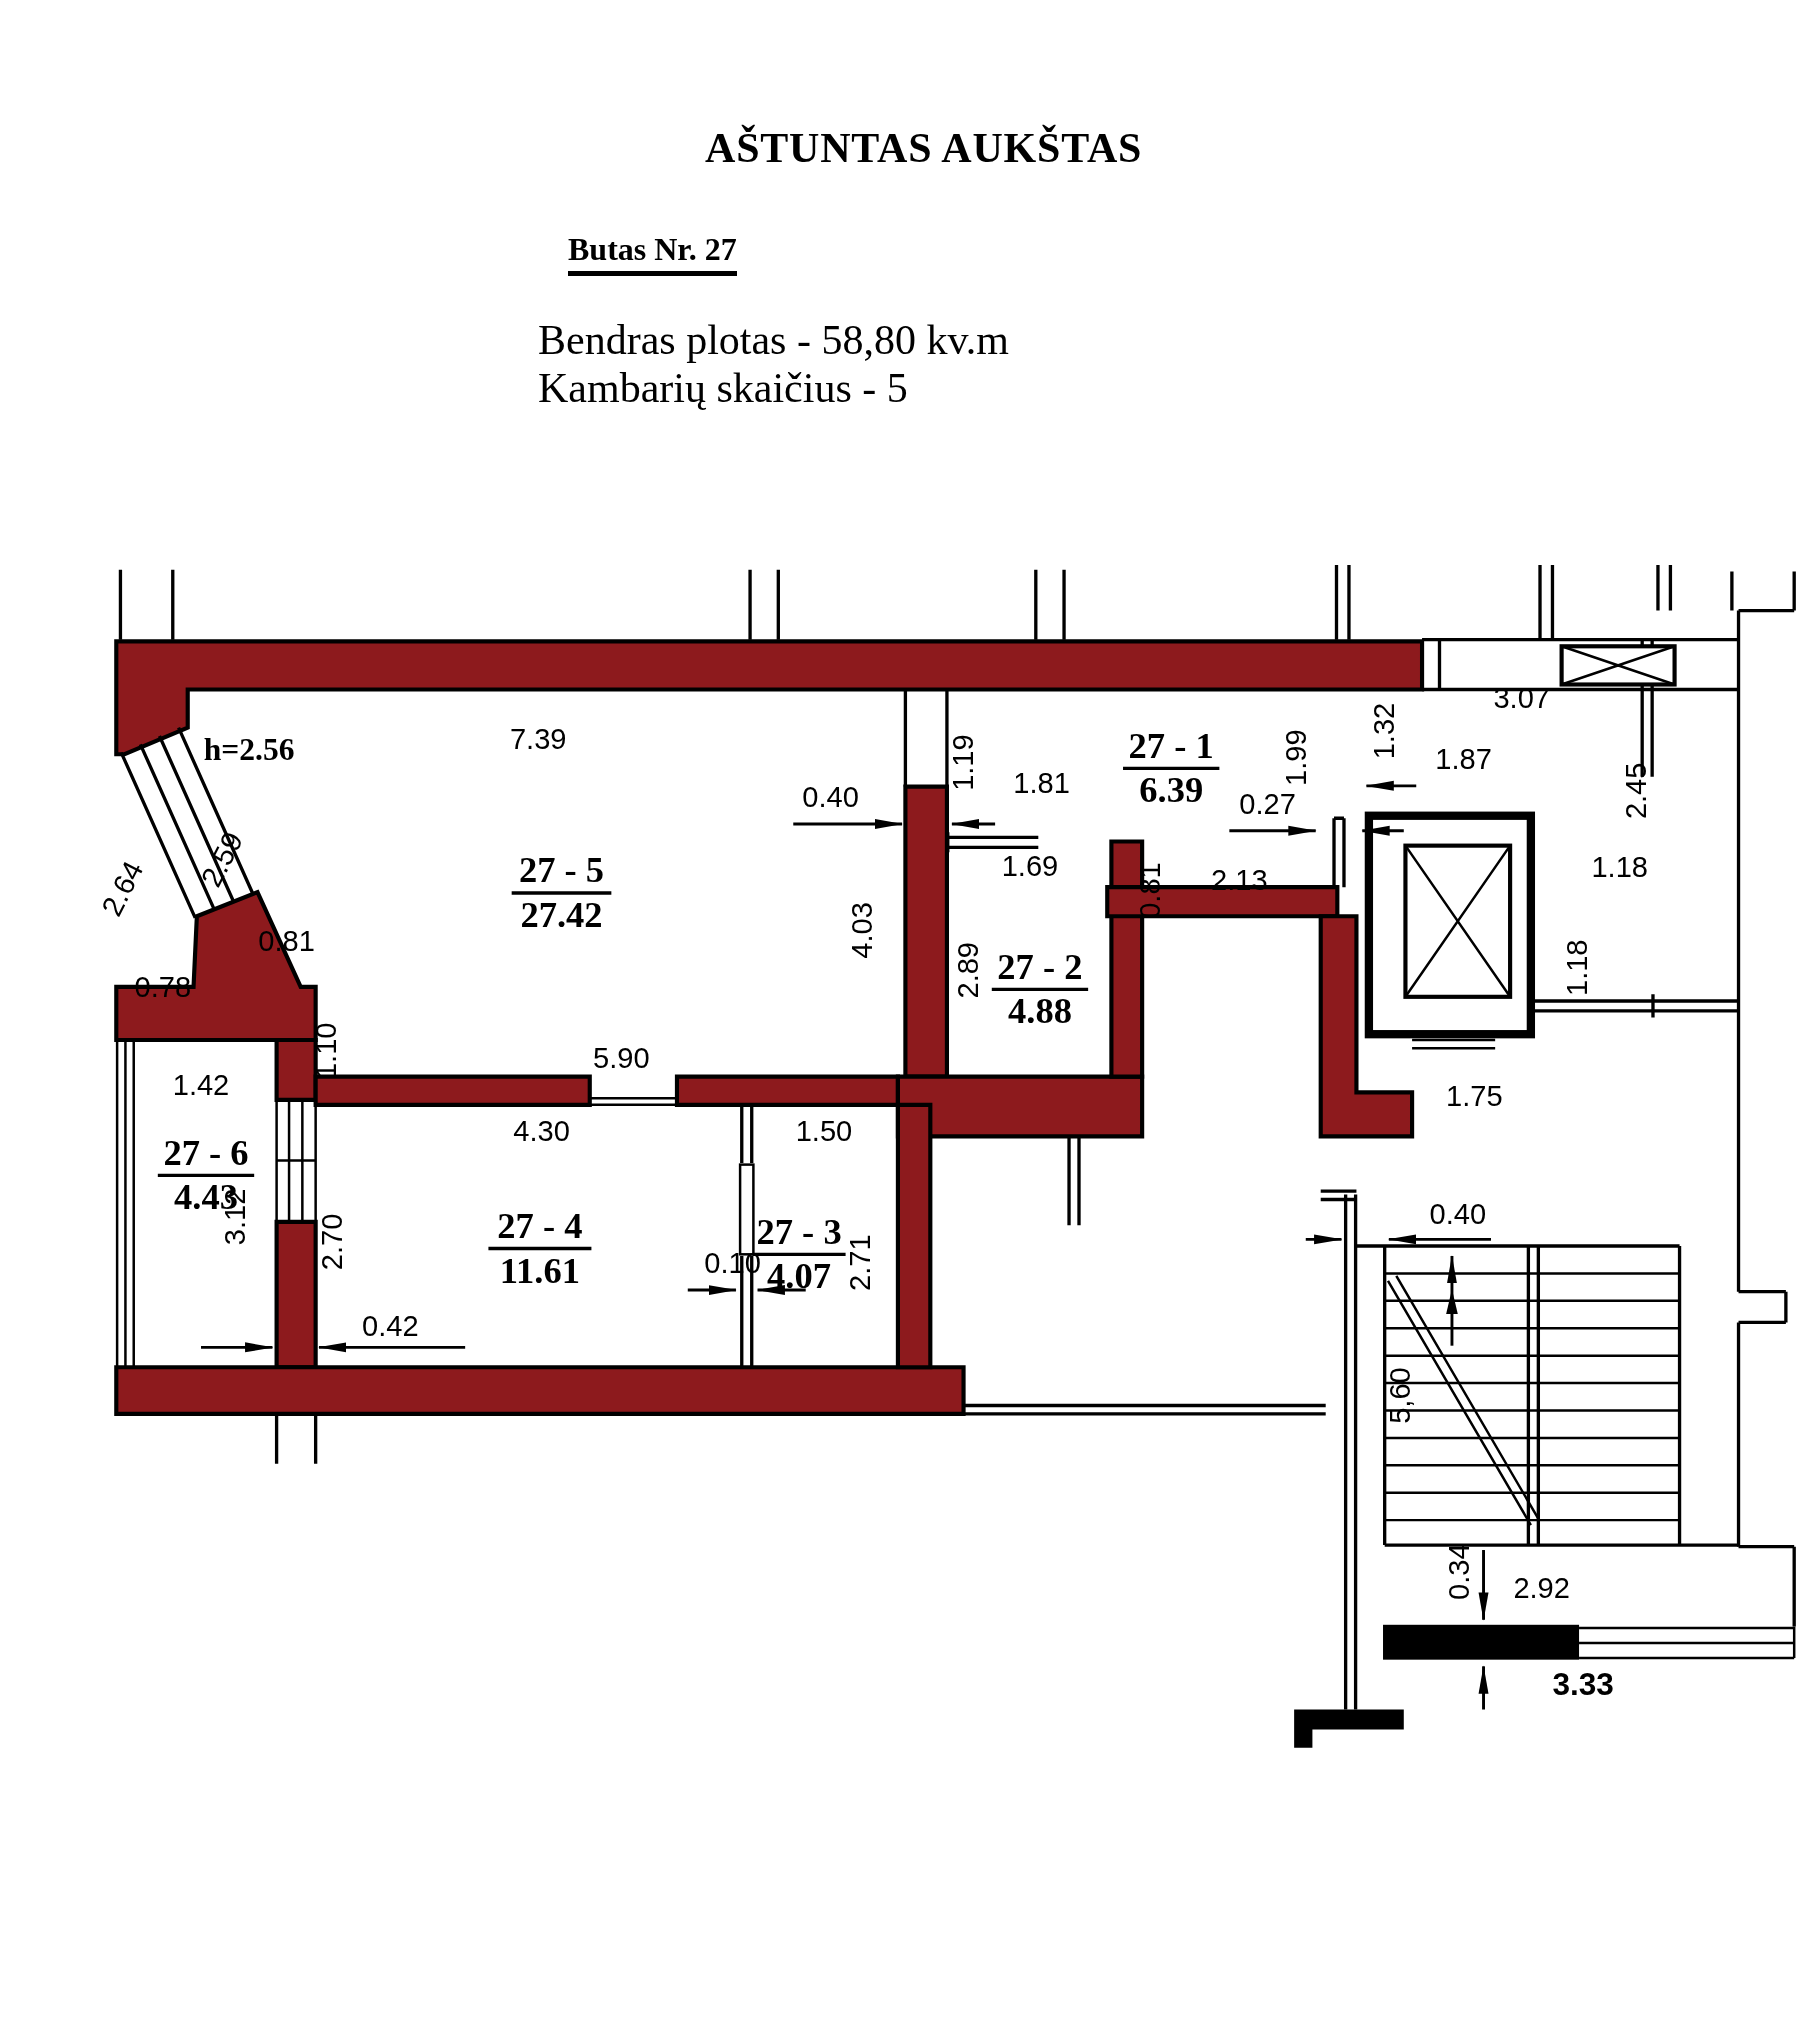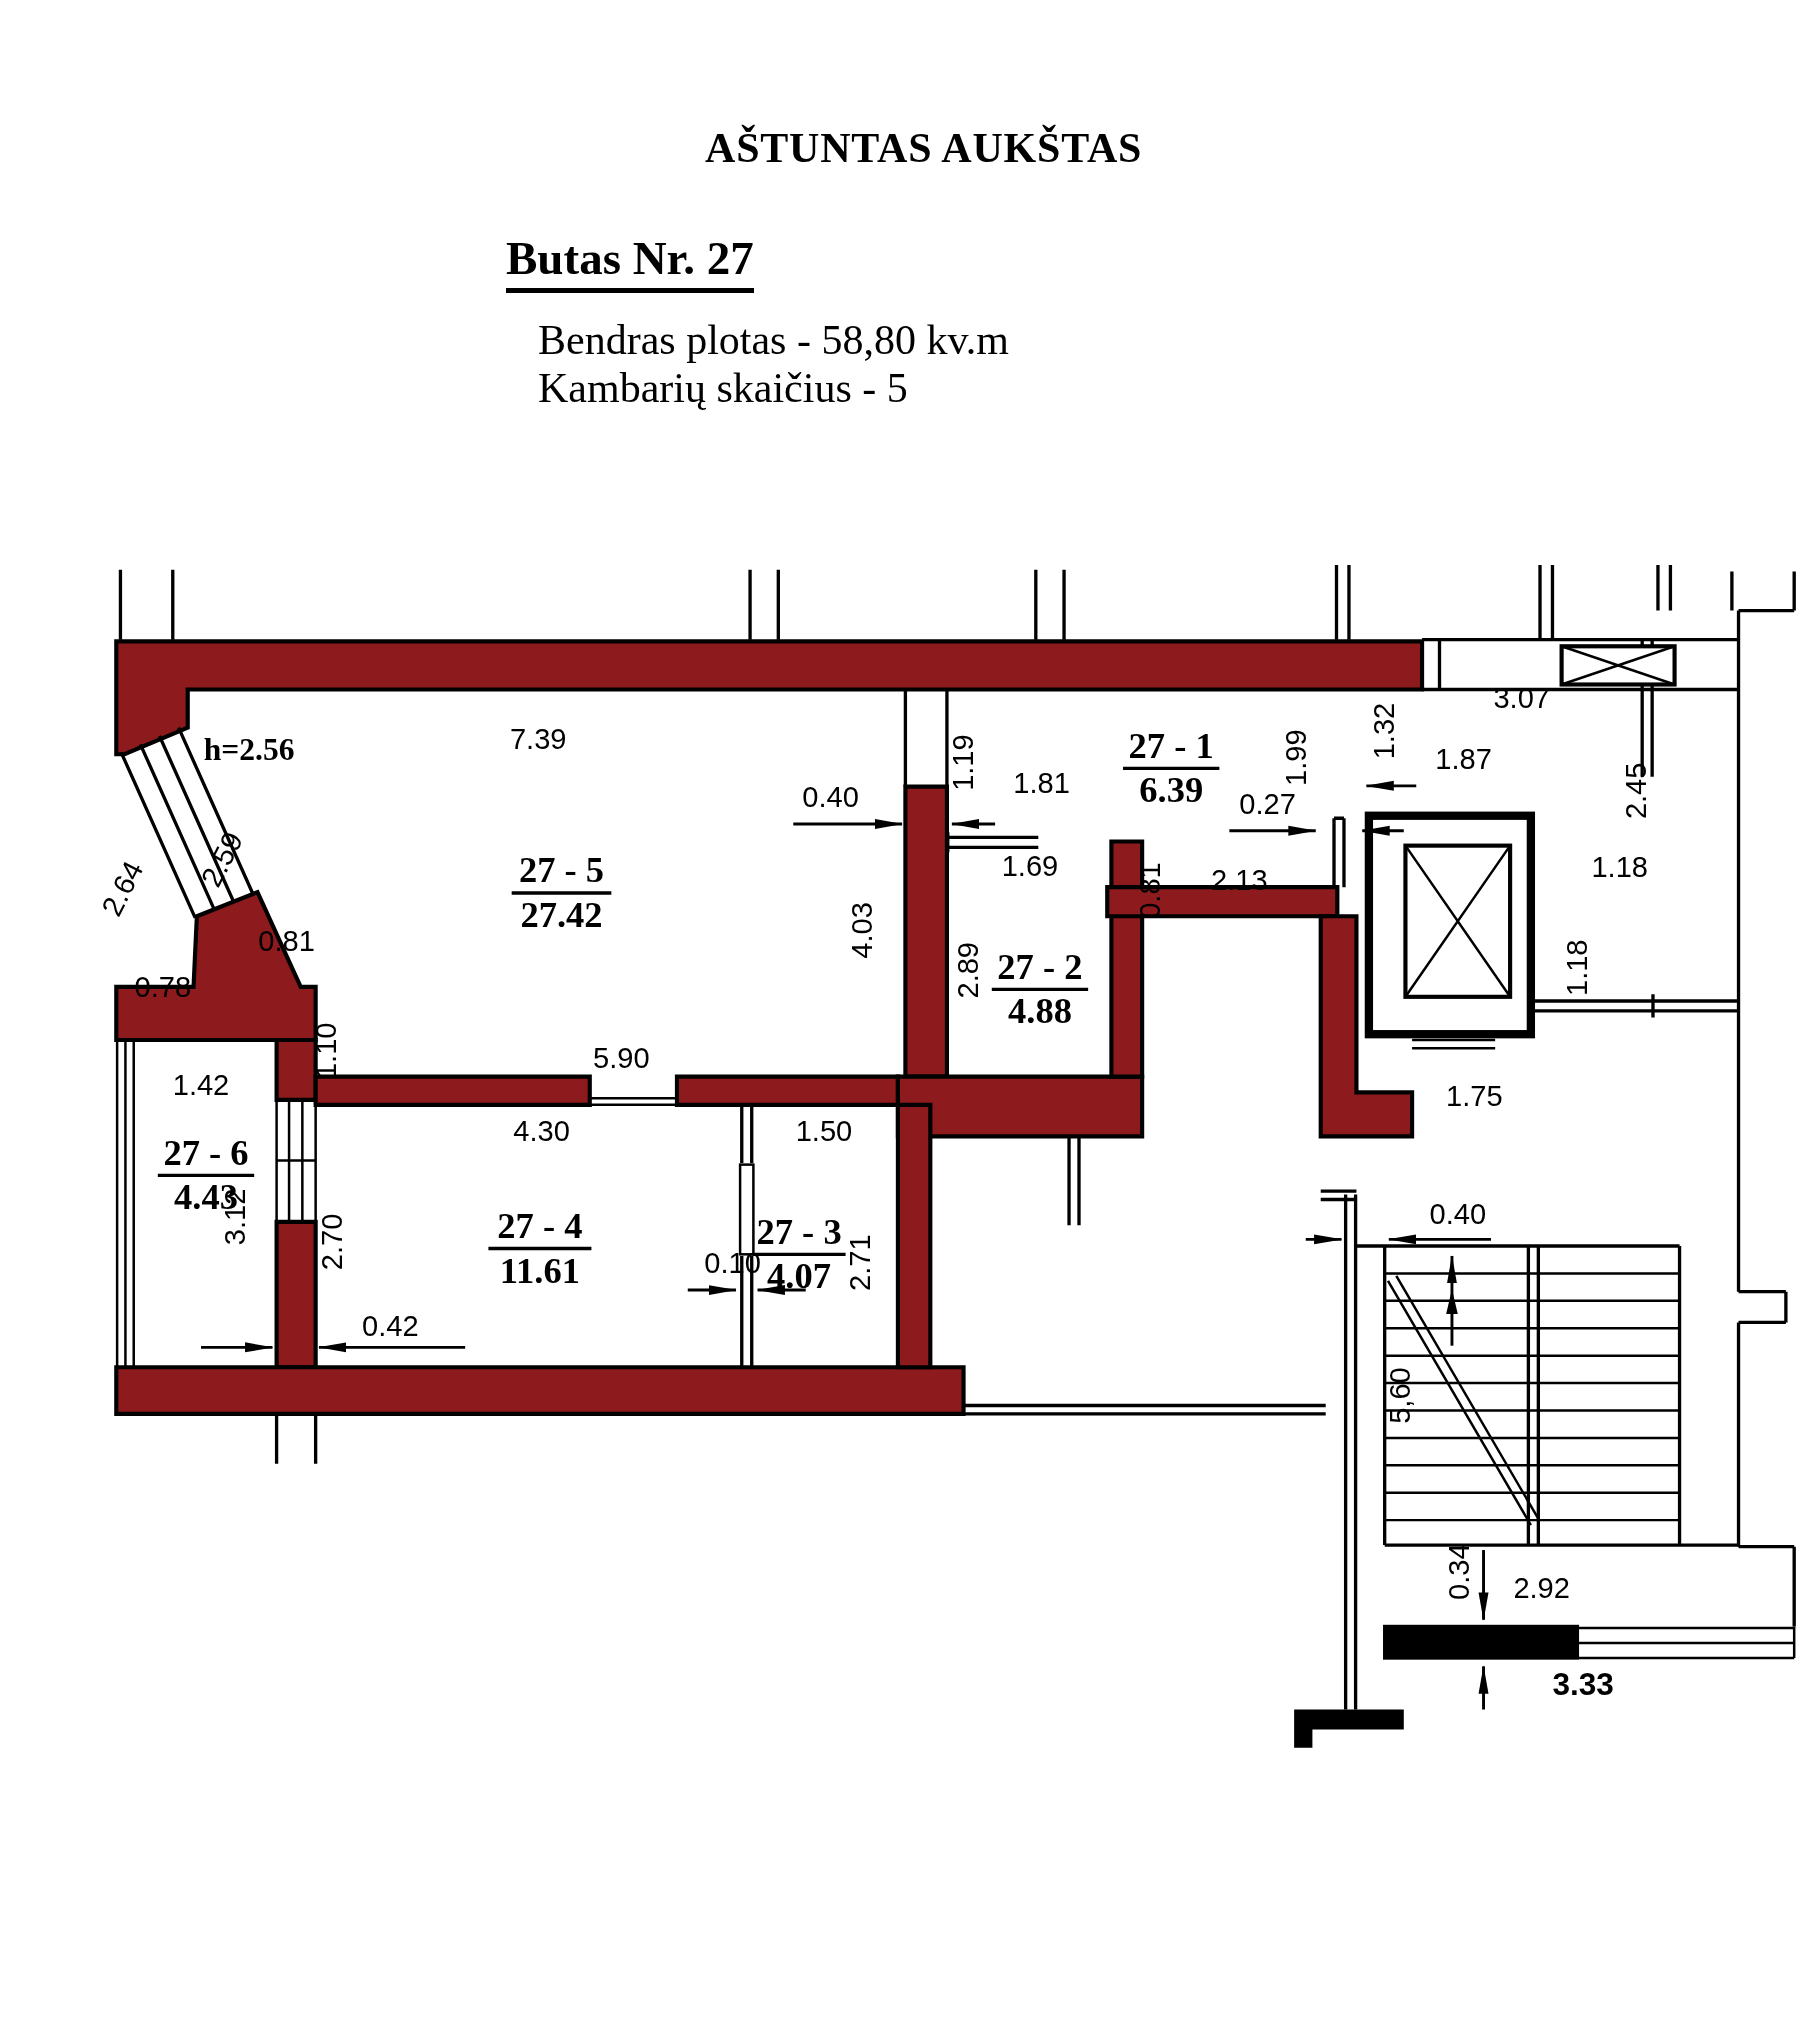--- a/index.html
+++ b/index.html
@@ -1,20 +1,20 @@
 <!DOCTYPE html>
 <html style="font-size:13.3px"><head>
 <meta charset="utf-8">
 <style>
   html,body{margin:0;padding:0;background:#fff;}
   body{width:1800px;height:2036px;position:relative;overflow:hidden;
        font-family:"Liberation Serif",serif;color:#000;}
   .hdr{position:absolute;white-space:nowrap;}
   .hdr.title{left:665px;top:124px;font-size:42px;font-weight:700;letter-spacing:0.8px;margin-left:40px;}
-  .hdr.apt{left:506px;top:231px;font-size:47px;font-weight:700;
+  .hdr.apt{left:568px;top:231px;font-size:32px;font-weight:700;
            border-bottom:5.8px solid #000;padding-bottom:3.3px;}
   .hdr.line2{left:538px;top:316px;font-size:42px;text-align:center;}
   .hdr.line3{left:538px;top:364px;font-size:42px;}
   svg{position:absolute;left:0;top:0;}
   .dim{font-family:"Liberation Sans",sans-serif;font-size:35px;fill:#000;}
   .dimb{font-family:"Liberation Sans",sans-serif;font-size:38px;font-weight:700;fill:#000;}
   .note{font-family:"Liberation Serif",serif;font-size:38px;font-weight:700;fill:#000;}
   .room{font-family:"Liberation Serif",serif;font-size:44px;font-weight:700;fill:#000;}
   .tl{stroke:#000;stroke-width:4;fill:none;}
   .tl2{stroke:#000;stroke-width:3;fill:none;}

